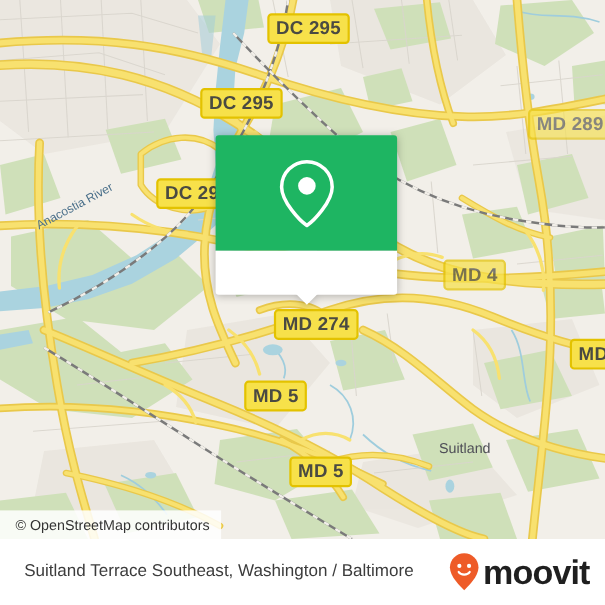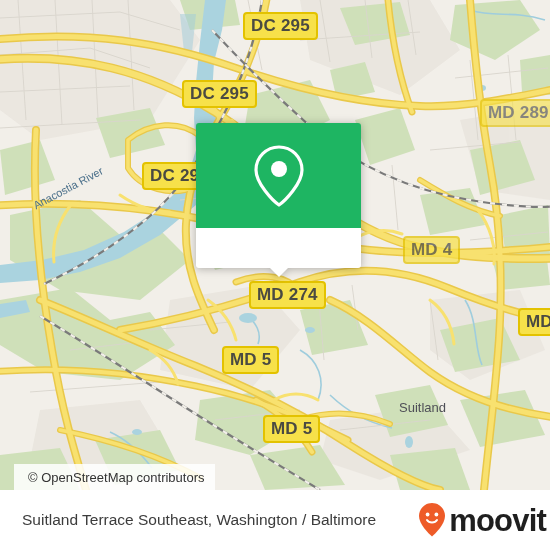--- a/index.html
+++ b/index.html
@@ -81,21 +81,20 @@
     bottom: 0;
     height: 26px;
     padding: 0 10px 0 14px;
     display: flex;
     align-items: center;
     background: rgba(255,255,255,0.86);
     color: #333333;
     font-family: "Liberation Sans", sans-serif;
     font-size: 13px;
     white-space: nowrap;
-    margin-left: 14px;
   }
 
   
   #popup {
     position: absolute;
     left: 196px;
     top: 123px;
     width: 165px;
     filter: drop-shadow(0 1px 4px rgba(0,0,0,0.28));
   }
@@ -139,21 +138,21 @@
   
   #footer-bar {
     position: absolute;
     left: 0;
     top: 490px;
     width: 550px;
     height: 60px;
     background: #ffffff;
     display: flex;
     align-items: center;
-    padding: 0 4px 0 22px;
+    padding: 0 14px 0 22px;
   }
   #footer-title {
     flex: 1 1 auto;
     color: #3c3c3c;
     font-family: "Liberation Sans", sans-serif;
     font-size: 15.5px;
     white-space: nowrap;
     overflow: hidden;
   }
   #brand {

